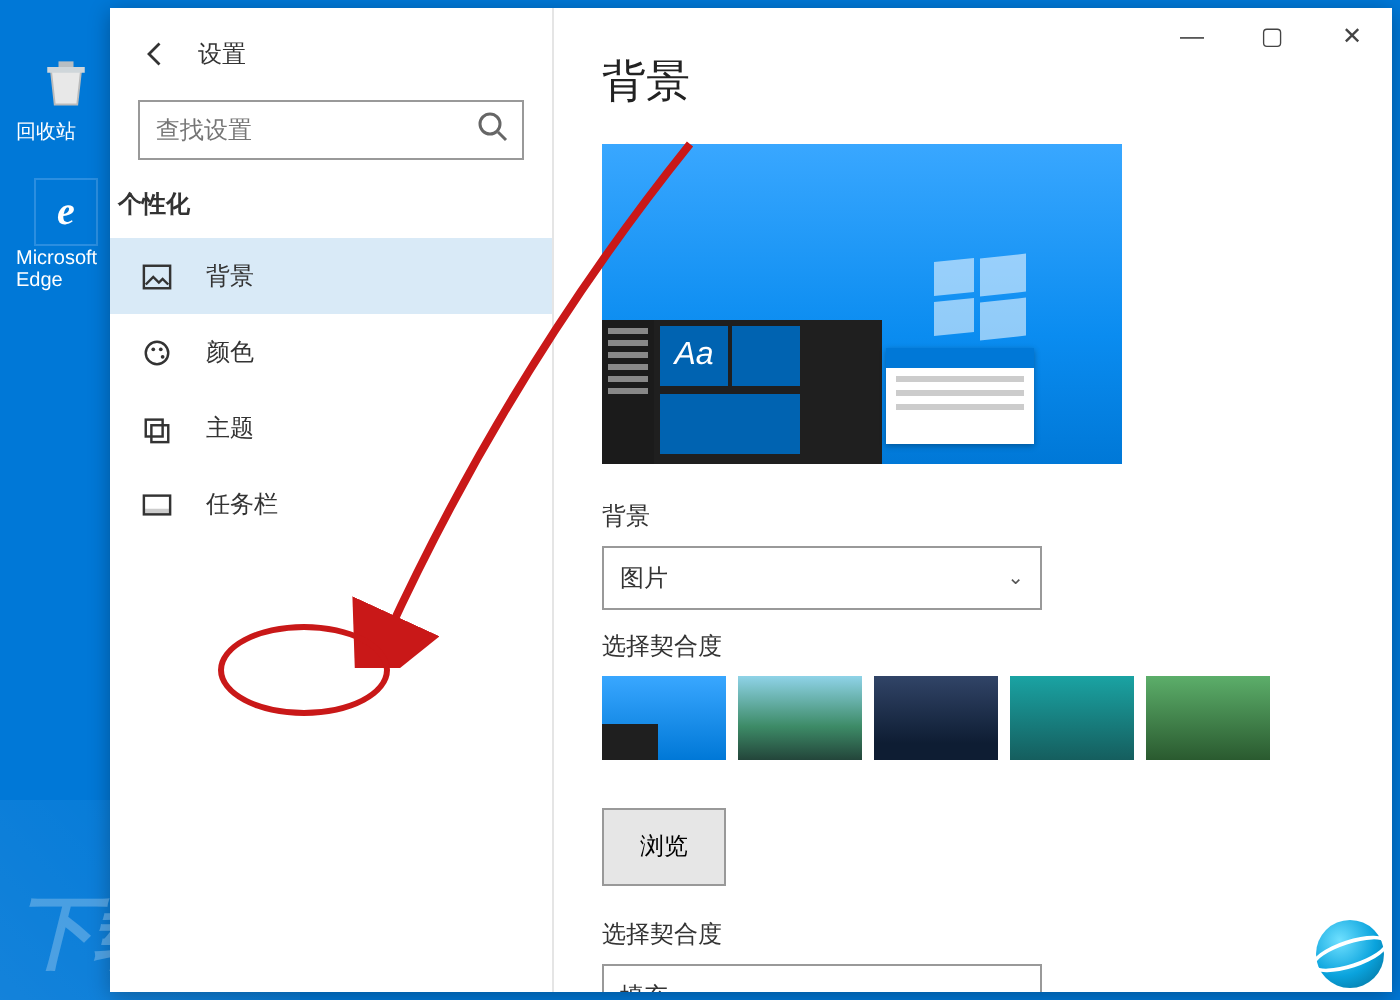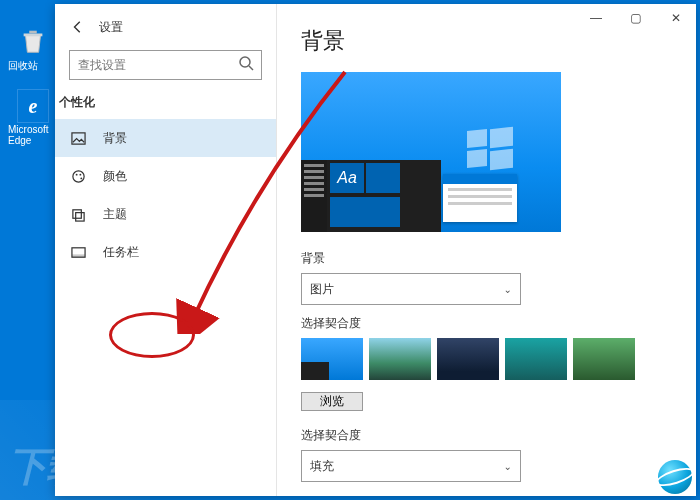--- a/index.html
+++ b/index.html
@@ -64,21 +64,21 @@
 
   .thumbs { display: flex; gap: 6px; margin-top: 4px; }
   .thumb { width: 62px; height: 42px; background: #888; cursor: pointer; }
   .th1 { background: linear-gradient(180deg,#39a7ff,#0078d7); position:relative;}
   .th1::after{content:"";position:absolute;left:0;bottom:0;width:28px;height:18px;background:#1f1f1f;}
   .th2 { background: linear-gradient(180deg,#8fd3e8 0%,#3d8b67 60%,#23453a 100%);}
   .th3 { background: linear-gradient(180deg,#314467 0%,#0e1d33 80%);}
   .th4 { background: linear-gradient(180deg,#1aa3a3 0%,#155e5e 100%);}
   .th5 { background: linear-gradient(180deg,#5cae6a 0%,#2a5a2f 100%);}
 
-  .browse-btn { display:inline-block; margin-top:12px; padding: 0 18px; border:1px solid #999; background:#e6e6e6; font-size:12px; cursor:pointer;}
+  .browse-btn { display:inline-block; margin-top:24px; padding: 10px 18px; border:1px solid #999; background:#e6e6e6; font-size:12px; cursor:pointer;}
 
   .win-controls { position:absolute; top:0; right:0; display:flex; }
   .win-controls div { width:40px; height:28px; display:flex; align-items:center; justify-content:center; font-size:12px; color:#444; cursor:pointer;}
 
   
   .annot { position:absolute; pointer-events:none; z-index:50; }
   .circle-mark { position:absolute; left:54px; top:308px; width:86px; height:46px; border:3px solid #c91818; border-radius:50%; }
   .arrow-svg { position:absolute; left:120px; top:60px; width:180px; height:270px; }
 
   

